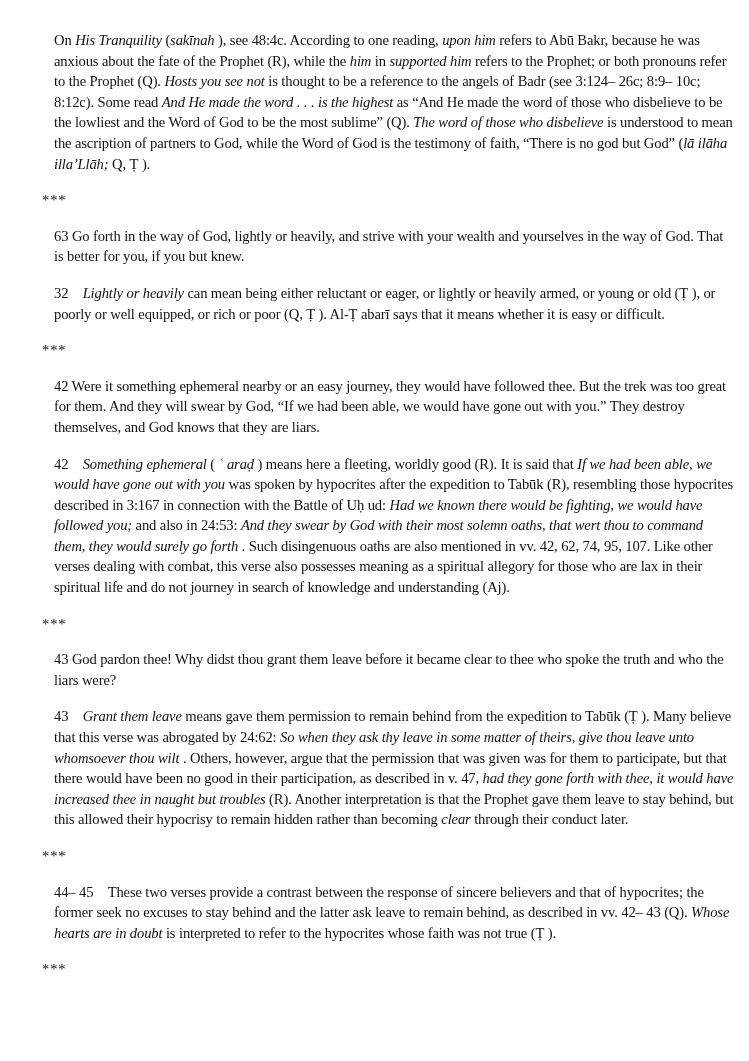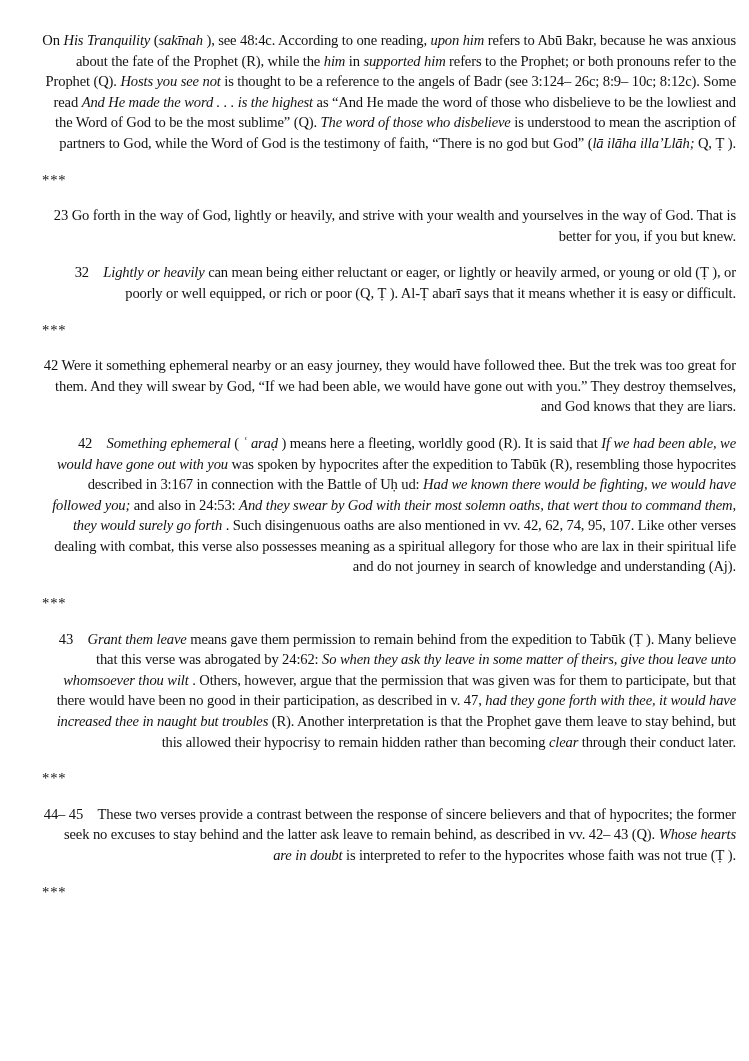--- a/index.html
+++ b/index.html
@@ -20,22 +20,22 @@
     box-sizing: border-box;
     padding: 30px 13px 0 42px;
     overflow: hidden;
   }
   .content {
     width: 694px;
   }
   .para {
     font-size: 14.6px;
     line-height: 20.6px;
-    text-align: right;
-    margin: 0 0 16px 0;
+    text-align: left;
+    margin: 0 0 16px 12px;
     letter-spacing: -0.01em;
     word-spacing: 0.005em;
   }
   .para.verse {
     margin-bottom: 16px;
   }
   .para.commentary {
     margin-bottom: 16px;
   }
   .sep {
@@ -59,32 +59,33 @@
 </head>
 <body>
 
 <div class="page">
   <div class="content">
 
     <p class="para commentary"><span>On </span><i>His Tranquility </i><span>(</span><i>sakīnah</i><span> ), see 48:4c. According to one reading, </span><i>upon him</i><span> refers to Abū Bakr, because he was anxious about the fate of the Prophet (R), while the </span><i>him</i><span> in </span><i>supported him</i><span> refers to the Prophet; or both pronouns refer to the Prophet (Q). </span><i>Hosts you see not</i><span> is thought to be a reference to the angels of Badr (see 3:124– 26c; 8:9– 10c; 8:12c). Some read </span><i>And He made the word . . . is the highest</i><span> as “And He made the word of those who disbelieve to be the lowliest and the Word of God to be the most sublime” (Q). </span><i>The word of those who disbelieve</i><span> is understood to mean the ascription of partners to God, while the Word of God is the testimony of faith, “There is no god but God” (</span><i>lā ilāha illa’Llāh;</i><span> Q, Ṭ ).</span></p>
 
     <p class="sep">***</p>
 
-    <p class="para verse"><span>23 Go forth in the way of God, lightly or heavily, and strive with your wealth and yourselves in the way of God. That is better for you, if you but knew.</span></p>
+    <p class="para verse"><span>63 Go forth in the way of God, lightly or heavily, and strive with your wealth and yourselves in the way of God. That is better for you, if you but knew.</span></p>
 
     <p class="para commentary"><span>32</span><span>&nbsp;&nbsp;&nbsp;&nbsp;</span><i>Lightly or heavily</i><span> can mean being either reluctant or eager, or lightly or heavily armed, or young or old (Ṭ ), or poorly or well equipped, or rich or poor (Q, Ṭ ). Al-Ṭ abarī says that it means whether it is easy or difficult.</span></p>
 
     <p class="sep">***</p>
 
     <p class="para verse"><span>42 Were it something ephemeral nearby or an easy journey, they would have followed thee. But the trek was too great for them. And they will swear by God, “If we had been able, we would have gone out with you.” They destroy themselves, and God knows that they are liars.</span></p>
 
     <p class="para commentary"><span>42</span><span>&nbsp;&nbsp;&nbsp;&nbsp;</span><i>Something ephemeral</i><span> ( </span><i>ʿ araḍ</i><span> ) means here a fleeting, worldly good (R). It is said that </span><i>If we had been able, we would have gone out with you</i><span> was spoken by hypocrites after the expedition to Tabūk (R), resembling those hypocrites described in 3:167 in connection with the Battle of Uḥ ud: </span><i>Had we known there would be fighting, we would have followed you;</i><span> and also in 24:53: </span><i>And they swear by God with their most solemn oaths, that wert thou to command them, they would surely go forth</i><span> . Such disingenuous oaths are also mentioned in vv. 42, 62, 74, 95, 107. Like other verses dealing with combat, this verse also possesses meaning as a spiritual allegory for those who are lax in their spiritual life and do not journey in search of knowledge and understanding (Aj).</span></p>
 
     <p class="sep">***</p>
 
+    <p class="para verse"><span>43 God pardon thee! Why didst thou grant them leave before it became clear to thee who spoke the truth and who the liars were?</span></p>
 
     <p class="para commentary"><span>43</span><span>&nbsp;&nbsp;&nbsp;&nbsp;</span><i>Grant them leave</i><span> means gave them permission to remain behind from the expedition to Tabūk (Ṭ ). Many believe that this verse was abrogated by 24:62: </span><i>So when they ask thy leave in some matter of theirs, give thou leave unto whomsoever thou wilt</i><span> . Others, however, argue that the permission that was given was for them to participate, but that there would have been no good in their participation, as described in v. 47, </span><i>had they gone forth with thee, it would have increased thee in naught but troubles</i><span> (R). Another interpretation is that the Prophet gave them leave to stay behind, but this allowed their hypocrisy to remain hidden rather than becoming </span><i>clear</i><span> through their conduct later.</span></p>
 
     <p class="sep">***</p>
 
 
 
     <p class="para commentary"><span>44– 45</span><span>&nbsp;&nbsp;&nbsp;&nbsp;</span><span>These two verses provide a contrast between the response of sincere believers and that of hypocrites; the former seek no excuses to stay behind and the latter ask leave to remain behind, as described in vv. 42– 43 (Q). </span><i>Whose hearts are in doubt</i><span> is interpreted to refer to the hypocrites whose faith was not true (Ṭ ).</span></p>
 
     <p class="sep">***</p>

